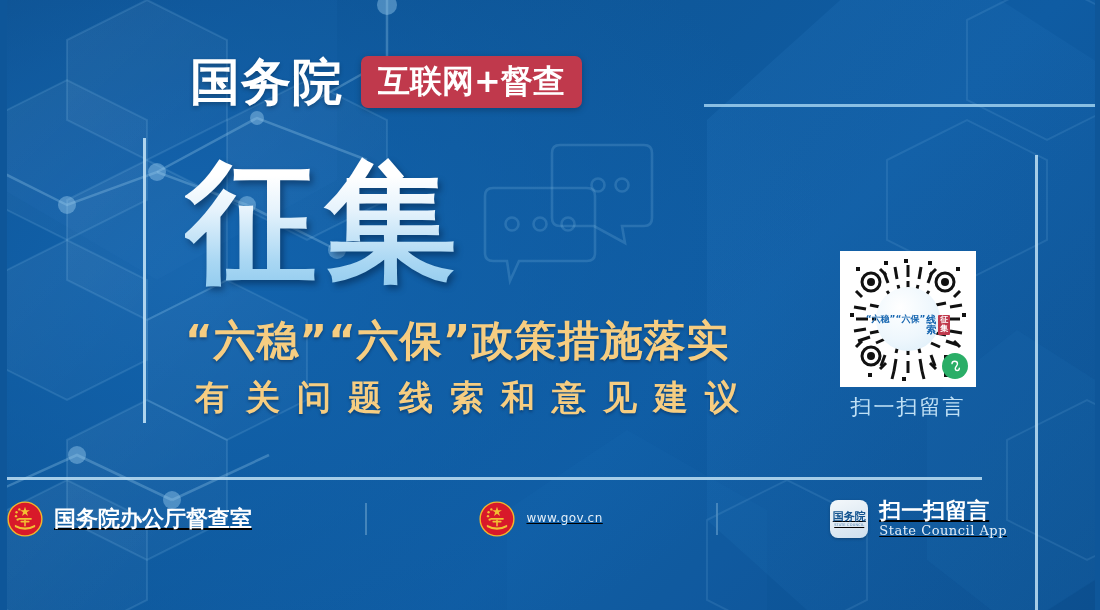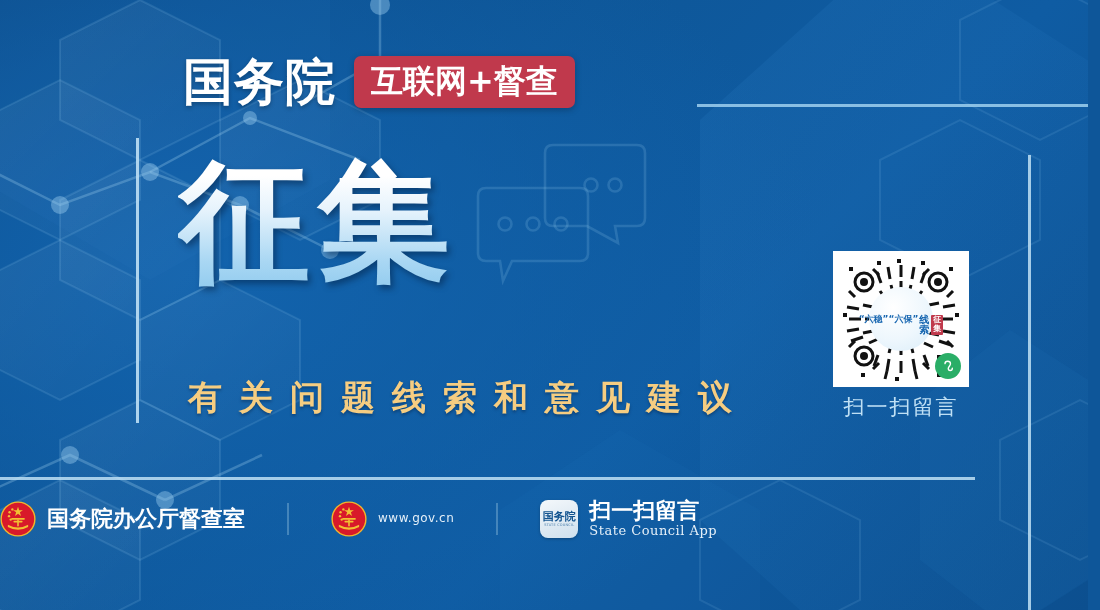--- a/index.html
+++ b/index.html
@@ -4,21 +4,21 @@
 <style>
   * { margin:0; padding:0; box-sizing:border-box; }
   html,body { width:1100px; height:610px; overflow:hidden; }
   body {
     font-family:"Liberation Sans", sans-serif;
     background:#0e5699;
     position:relative;
   }
 
   #poster {
-    position:absolute; left:0; top:0;
+    position:absolute; left:7px; top:0;
     width:1088px; height:610px;
     overflow:hidden;
     background:
       radial-gradient(ellipse 900px 600px at 18% 45%, #1263ad 0%, rgba(18,99,173,0) 70%),
       linear-gradient(135deg, #0b4b88 0%, #0e5799 35%, #0f5ca3 62%, #0c4f8f 100%);
   }
 
   
   .bg-svg { position:absolute; left:0; top:0; width:1100px; height:610px; }
 
@@ -130,21 +130,21 @@
   }
   .qr-bar { width:2px; height:19px; background:#8cc4e8; opacity:.9; }
   .qr-caption-text {
     font-family:"DejaVu Sans","Liberation Sans",sans-serif;
     font-size:21px; color:#bfe0f5; letter-spacing:2px; line-height:1; white-space:nowrap;
   }
 
   
   .footer {
     position:absolute; left:0; top:498px; width:1000px;
-    display:flex; align-items:center; justify-content:flex-start; gap:14px;
+    display:flex; align-items:center; justify-content:space-between; gap:14px;text-decoration:underline;
   }
   .foot-item { display:flex; align-items:center; gap:11px; }
   .foot-sep { width:2px; height:32px; background:#4d8cc0; opacity:.85; margin:0 28px; }
   .foot-text-wrap { display:flex; flex-direction:column; justify-content:center; }
   .foot-main {
     font-family:"DejaVu Sans","Liberation Sans",sans-serif;
     font-size:22px; font-weight:bold; color:#ffffff; line-height:1.15; white-space:nowrap;
   }
   .foot-sub {
     font-family:"DejaVu Sans","Liberation Sans",sans-serif;
@@ -244,20 +244,21 @@
   <div class="line-v-right"></div>
   <div class="line-h-bottom"></div>
 
   <div class="header">
     <div class="header-title">国务院</div>
     <div class="header-badge">互联网+督查</div>
   </div>
 
   <div class="big-title">征集</div>
 
+  <div class="subtitle1">“六稳”“六保”政策措施落实</div>
   <div class="subtitle2">有关问题线索和意见建议</div>
 
   <div class="qr-block">
     <div class="qr-card">
       <svg width="136" height="136" viewBox="0 0 136 136">
         <rect width="136" height="136" fill="#ffffff"></rect>
         <g fill="#111111">
 
           <g fill="none" stroke="#111111" stroke-width="3">
             <circle cx="31" cy="31" r="9"></circle>

